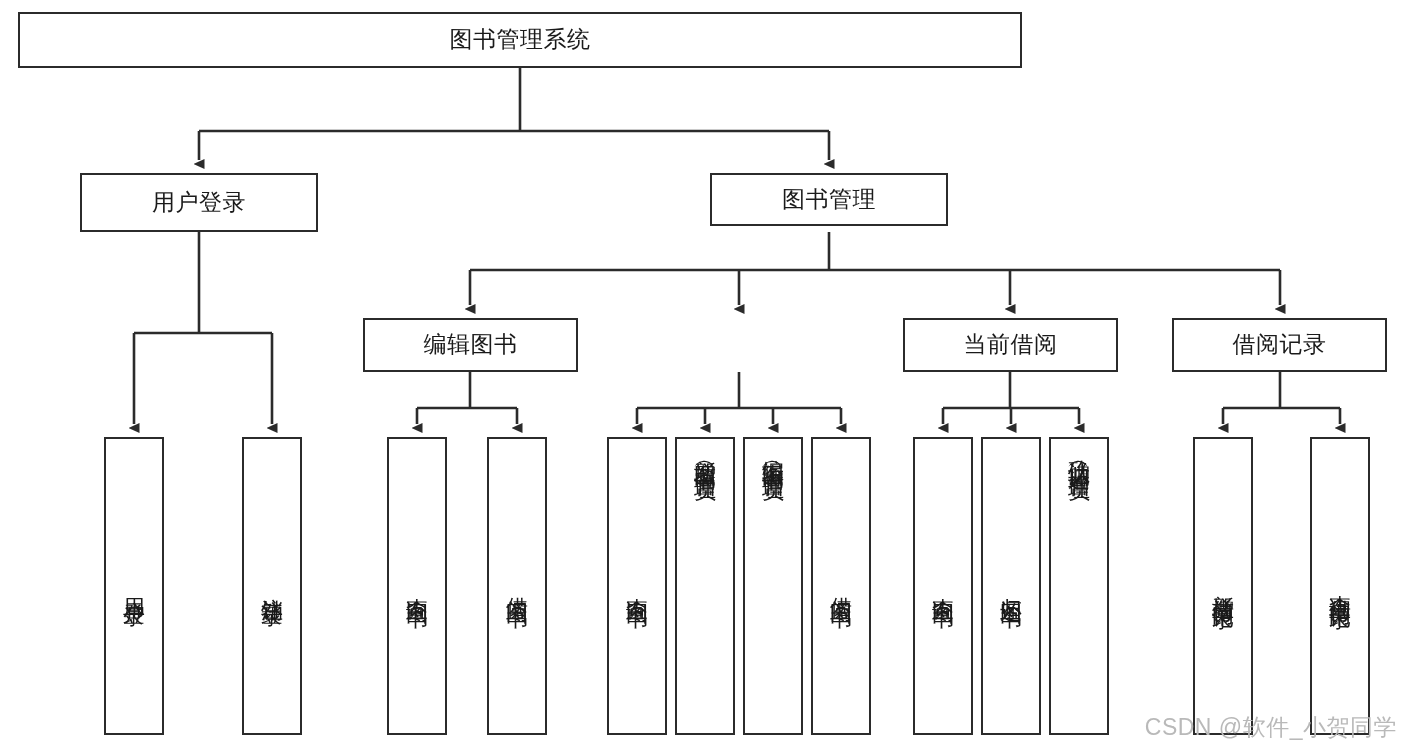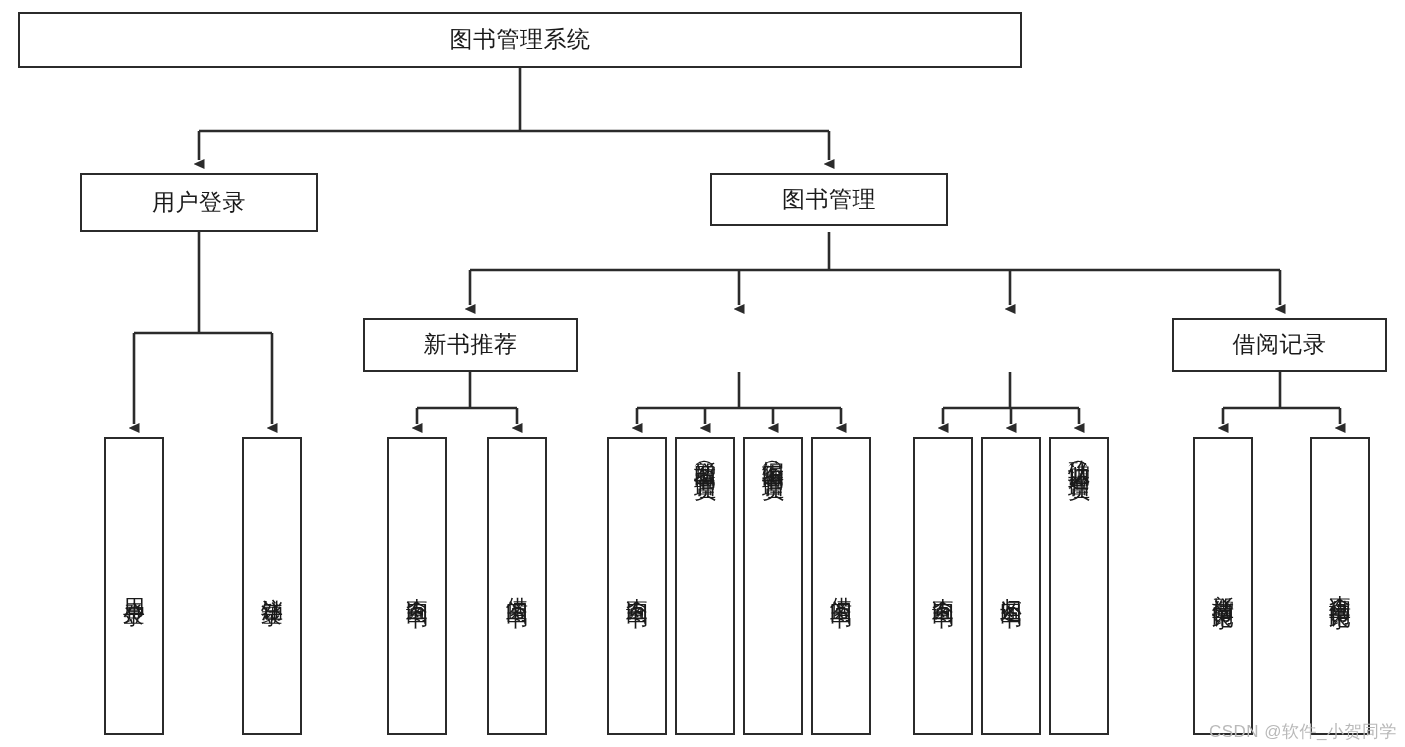--- a/index.html
+++ b/index.html
@@ -62,21 +62,21 @@
     align-items: center;
   }
   .node.v.top-v {
     align-items: flex-start;
     padding-top: 3px;
   }
   .watermark {
     position: absolute;
     right: 8px;
     bottom: 4px;
-    font-size: 17px;
+    font-size: 23px;
     color: #b9b9b9;
     letter-spacing: 0.5px;
     white-space: nowrap;
   }
 </style>
 </head>
 <body>
 
 <div id="diagram-root">
 
@@ -135,21 +135,24 @@
   </div>
 
   <div class="node h" style="left: 80px; top: 173px; width: 238px; height: 59px;">
     <span class="label">用户登录</span>
   </div>
   <div class="node h" style="left: 710px; top: 173px; width: 238px; height: 53px;">
     <span class="label">图书管理</span>
   </div>
 
   <div class="node h" style="left: 363px; top: 318px; width: 215px; height: 54px;">
-    <span class="label">新书推荐</span>
+    <span class="label">编辑图书</span>
+  </div>
+  <div class="node h" style="left: 903px; top: 318px; width: 215px; height: 54px;">
+    <span class="label">当前借阅</span>
   </div>
   <div class="node h" style="left: 1172px; top: 318px; width: 215px; height: 54px;">
     <span class="label">借阅记录</span>
   </div>
 
   <div class="node v center-v" style="left: 104px; top: 437px; width: 60px; height: 298px;">
     <span class="label">用户登录</span>
   </div>
   <div class="node v center-v" style="left: 242px; top: 437px; width: 60px; height: 298px;">
     <span class="label">注销登录</span>

